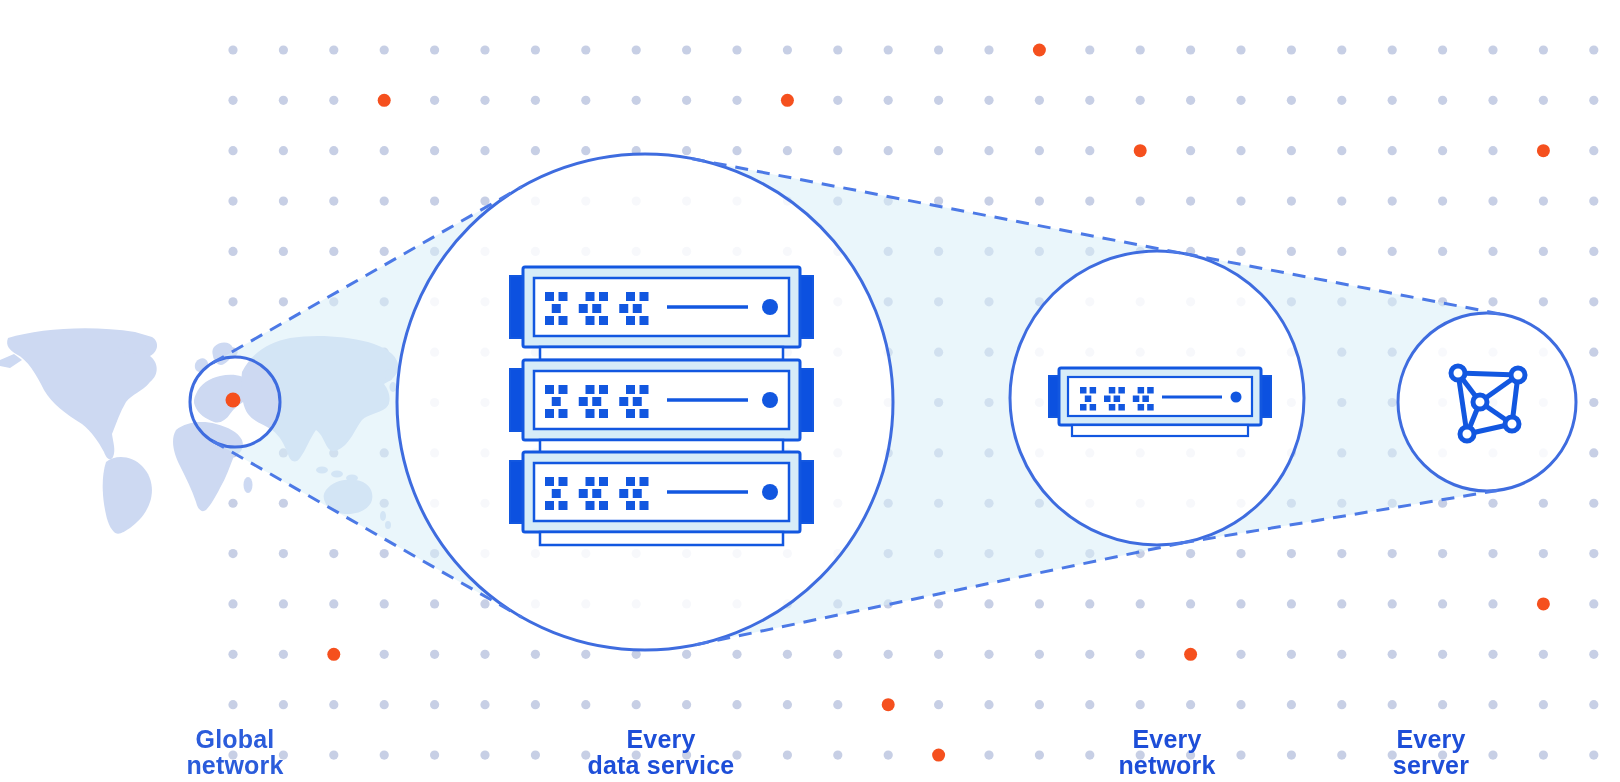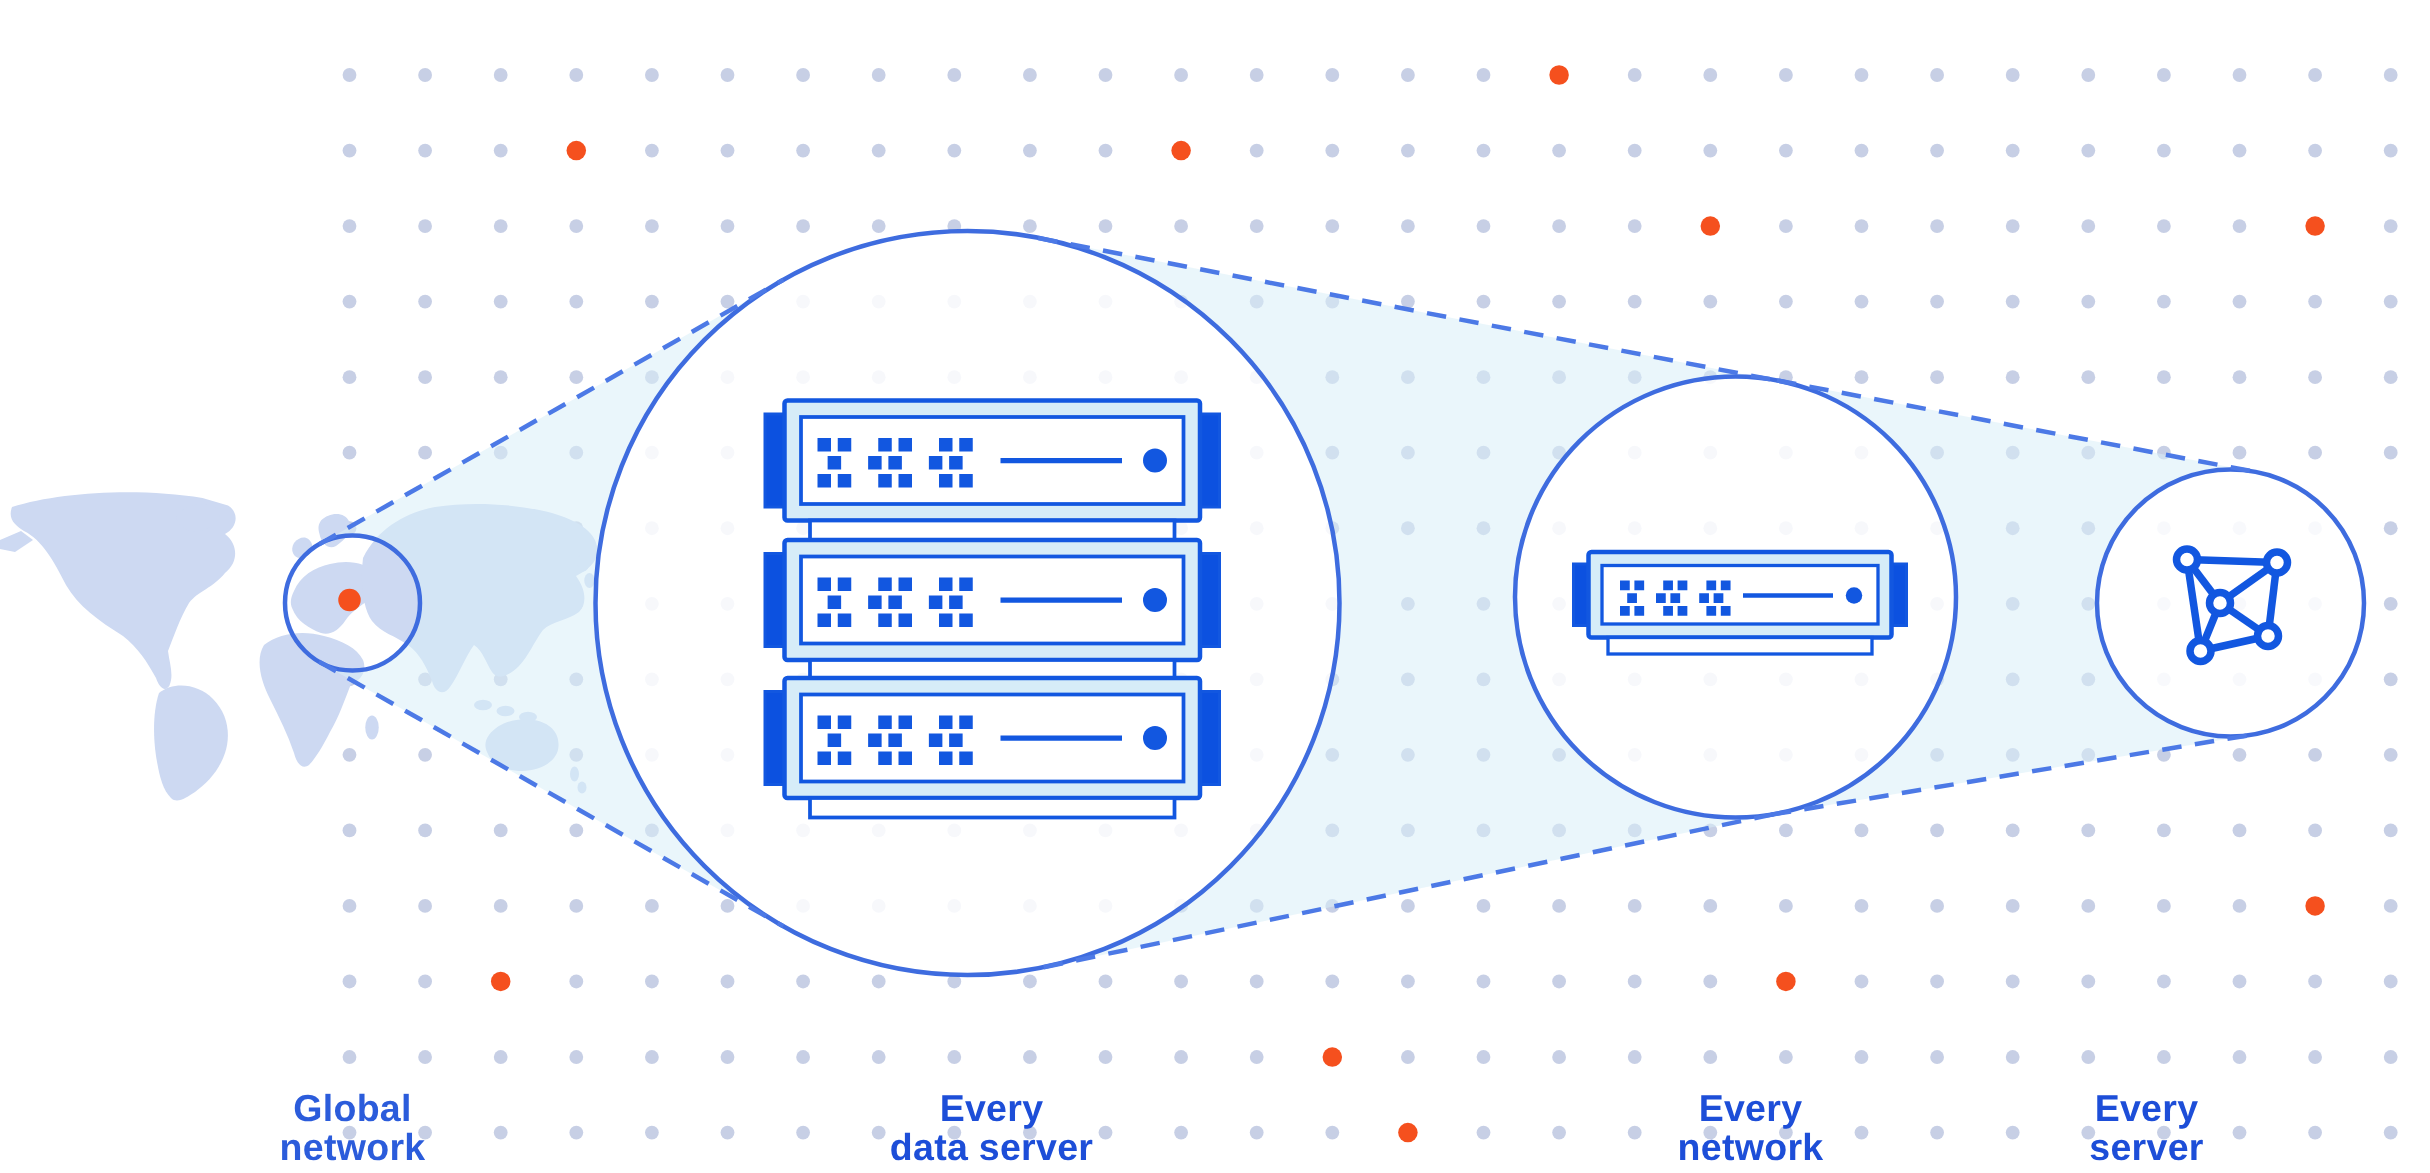--- a/index.html
+++ b/index.html
@@ -671,21 +671,21 @@
     </g>
   </g>
 </svg>
 
 <div class="stage-label label-blue" id="label-global">
   <div>Global</div>
   <div>network</div>
 </div>
 <div class="stage-label label-dark" id="label-datacenter">
   <div>Every</div>
-  <div>data server</div>
+  <div>data service</div>
 </div>
 <div class="stage-label label-dark" id="label-server">
   <div>Every</div>
   <div>network</div>
 </div>
 <div class="stage-label label-dark" id="label-service">
   <div>Every</div>
   <div>server</div>
 </div>
 

